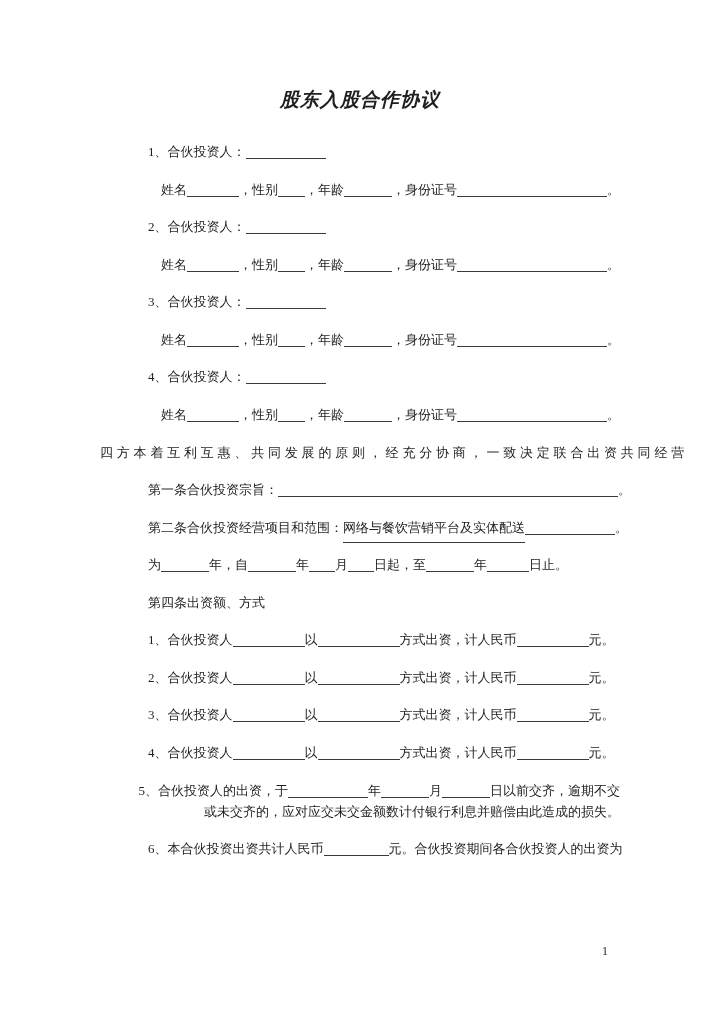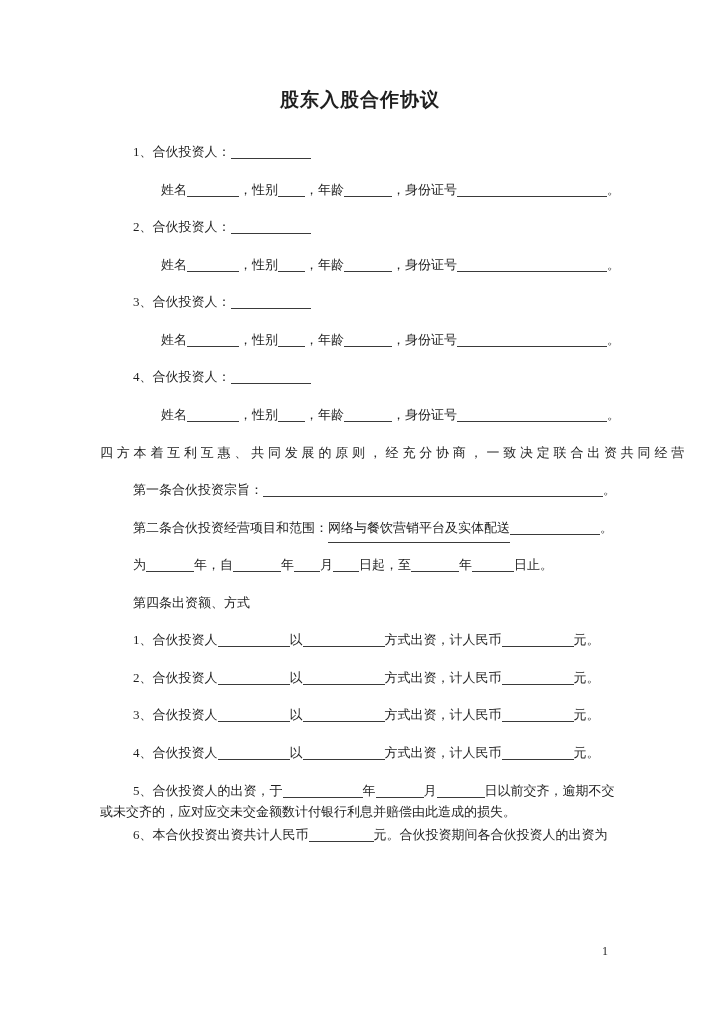--- a/index.html
+++ b/index.html
@@ -14,35 +14,37 @@
     font-size:13px;
     overflow:hidden;
   }
   .title{
     margin:0 0 30px 0;
     text-align:center;
     font-size:19px;
     font-weight:bold;
     line-height:25px;
     letter-spacing:1px;
+    font-style:italic;
   }
   .line{line-height:19px;margin-bottom:18.5px;white-space:nowrap;}
-  .ind{margin-left:33px;}
+  .ind{margin-left:48px;}
   .ind2{margin-left:50px;text-align:right;}
   .partner{margin-bottom:4px;}
   .intro{width:590px;margin-bottom:17px;}
   .intro .iline{line-height:21px;white-space:nowrap;}
   .stretch{letter-spacing:3.8px;font-family:Liberation Serif, serif;}
   .line.hang{
     white-space:normal;
     text-indent:33px;
     line-height:21px;
     width:520px;
     margin-left:0;
-    margin-bottom:3px;
+    margin-bottom:17px;
+    text-align:right;
   }
   .blank{
     display:inline-block;
     border-bottom:1px solid #3a3a3a;
     height:13px;
     vertical-align:-3px;
   }
   .fill{
     border-bottom:1px solid #3a3a3a;
     padding-bottom:7px;

